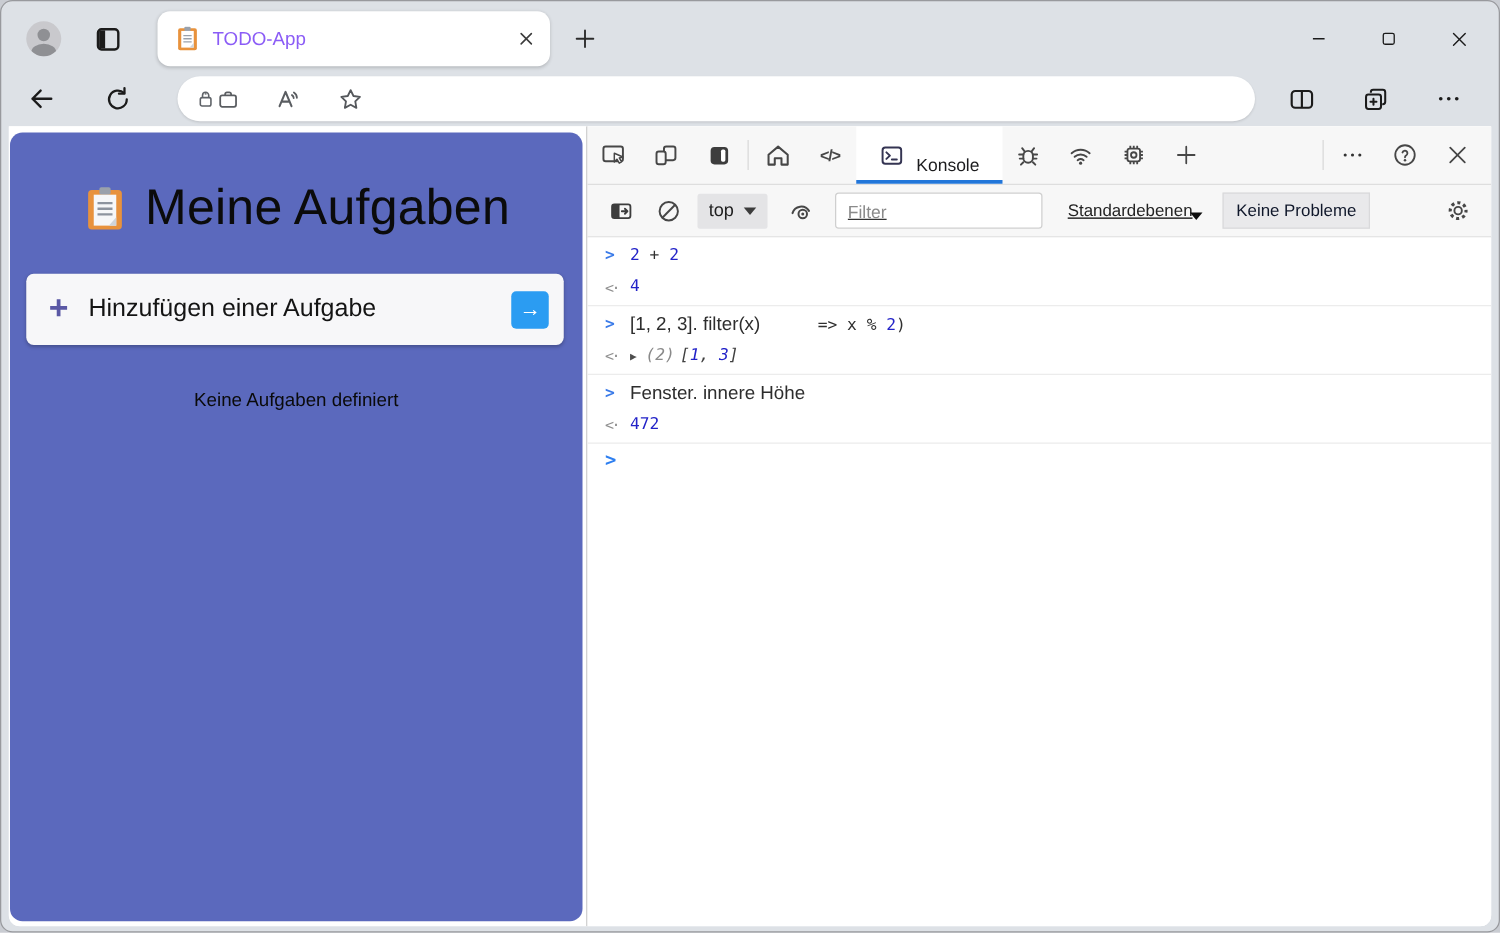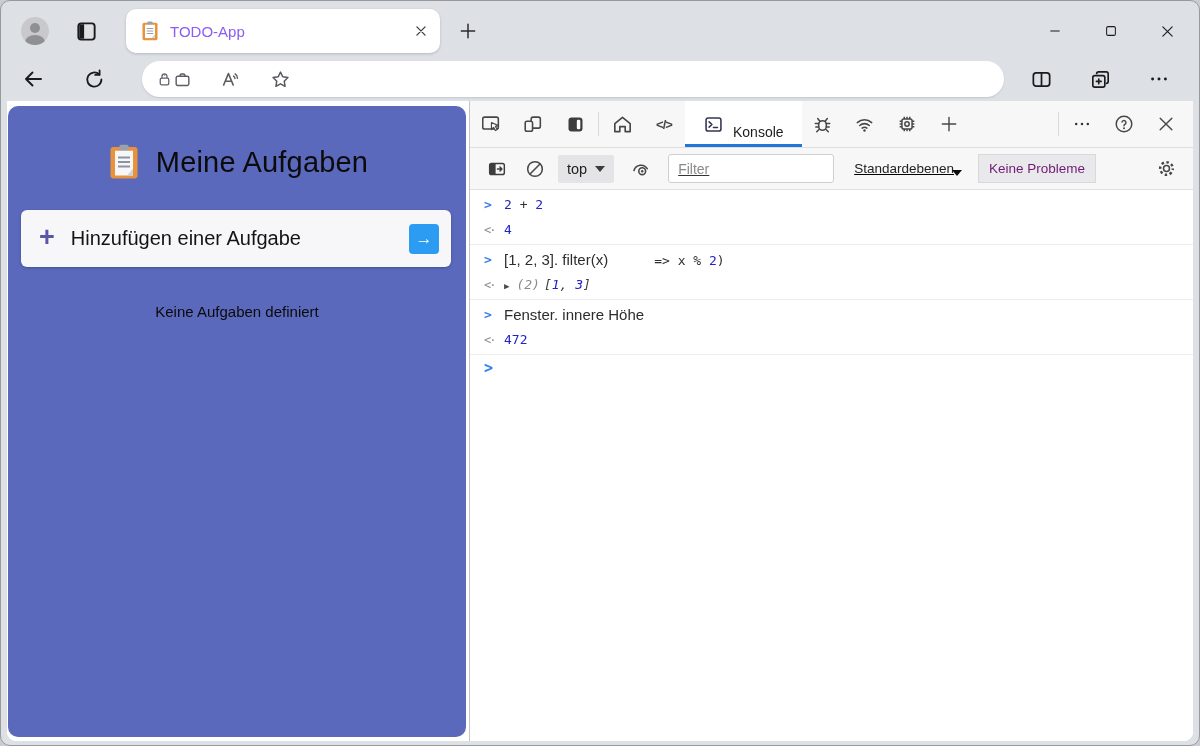--- a/index.html
+++ b/index.html
@@ -31,21 +31,21 @@
   .url .domain { color:#1f2124; font-weight:bold; }
   .pill-icons { display:flex; align-items:center; gap:28px; }
   .nav-right { display:flex; align-items:center; gap:36px; margin-left:26px; }
   .refresh-ic { margin-left:38px; }
 
   
   .content { margin:0 6px 6px 6px; height:640px; display:flex; border-radius:0 0 9px 9px; overflow:hidden; background:#fff; }
   .page { width:462px; background:#fff; display:flex; }
   .todo-panel { flex:1; margin:5px 3px 4px 1px; background:#5b69bd; border-radius:10px; }
   .app-header { display:flex; align-items:center; justify-content:center; gap:14px; padding-top:38px; }
-  .app-title { font-size:29px; color:#0b0b0b; font-weight:500; letter-spacing:.2px; }
+  .app-title { font-size:40px; color:#0b0b0b; font-weight:500; letter-spacing:.2px; }
   .add-row { margin:30px 15px 0 13px; height:57px; background:#f7f7f9; border-radius:6px;
              display:flex; align-items:center; padding:0 12px 0 18px; box-shadow:0 1px 3px rgba(0,0,0,.25); cursor:text; }
   .plus-glyph { color:#5a58a5; font-size:27px; font-weight:bold; line-height:1; margin-top:-3px; }
   .add-label { font-size:20px; color:#141414; margin-left:16px; flex:1; }
   .go-btn { width:30px; height:30px; background:#2b9cf2; border-radius:4px; display:flex; align-items:center;
             justify-content:center; color:#fff; font-size:17px; font-weight:bold; cursor:pointer; }
   .empty-text { text-align:center; margin-top:36px; font-size:15px; color:#0a0a0a; }
 
   
   .devtools { flex:1; border-left:1px solid #c4c4c4; display:flex; flex-direction:column; background:#fff; }
@@ -66,21 +66,21 @@
   .top-chip span { font-size:14.5px; color:#202020; }
   .caret-down { width:0; height:0; border-left:5px solid transparent; border-right:5px solid transparent; border-top:6px solid #3c3c3c; }
   .eye-ic { margin-left:12px; }
   .filter-input { margin-left:12px; width:166px; height:29px; border:1px solid #cfcfcf; border-radius:3px;
                   padding:0 9px; font-size:14px; font-family:"Liberation Sans",sans-serif; color:#333; outline:none;text-decoration:underline; }
   .filter-input::placeholder { color:#8a8a8a; }
   .levels { margin-left:20px; display:flex; align-items:flex-end; cursor:pointer;text-decoration:underline; }
   .levels span { font-size:13.5px; color:#232323; }
   .levels .caret-down { border-top-color:#0d0d0d; margin-left:-2px; }
   .issues-chip { margin-left:16px; background:#e9e9eb; border:1px solid #d9d9db; height:29px; display:flex;
-                 align-items:center; padding:0 10px; font-size:13.5px; color:#701a75; cursor:pointer; }
+                 align-items:center; padding:0 10px; font-size:13.5px; color:#0f172a; cursor:pointer; }
   .cb-spacer { flex:1; }
 
   .dt-messages { flex:1; background:#fff; font-family:"DejaVu Sans Mono",monospace; font-size:13px; color:#303030; }
   .console-group { border-bottom:1px solid #ececec; padding:2px 0; }
   .console-row { min-height:25px; display:flex; align-items:center; padding:0 8px 0 14px; }
   .chev { width:20px; flex:0 0 20px; }
   .chev.input { color:#3b7be8; font-weight:bold; font-size:13px; }
   .chev.result { color:#8f8f8f; letter-spacing:-2px; font-size:12px; }
   .segs { white-space:pre; }
   .num  { color:#2222c8; }

